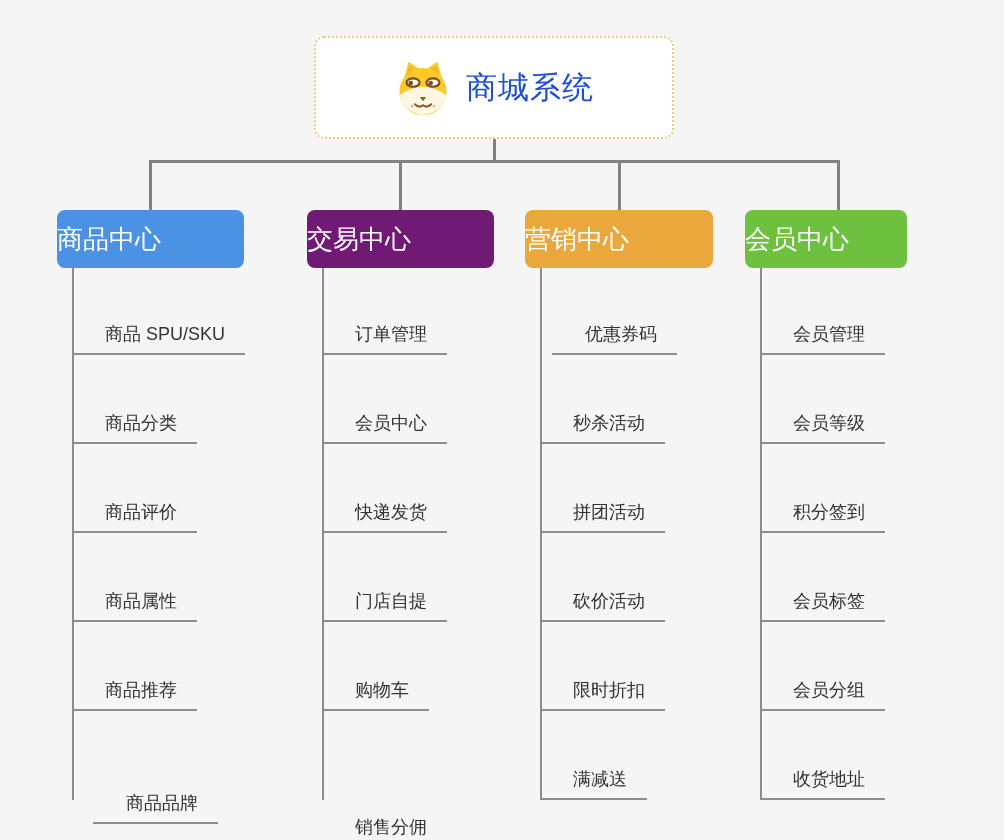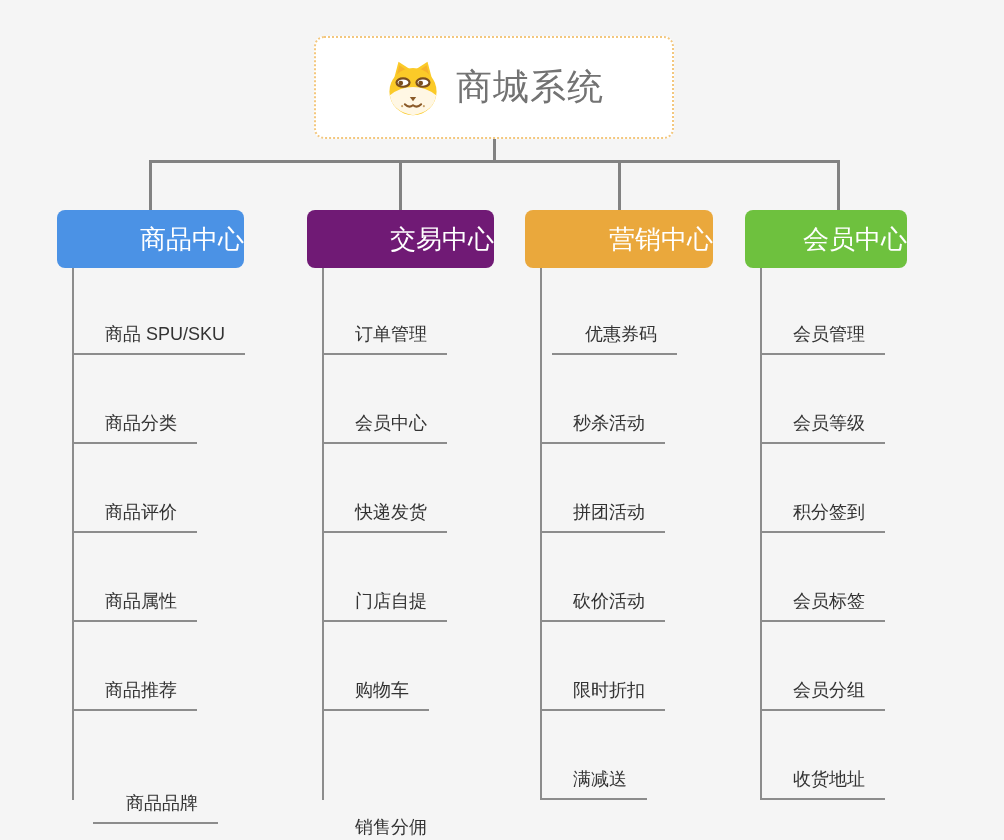--- a/index.html
+++ b/index.html
@@ -3,27 +3,27 @@
 <meta charset="utf-8">
 <style>
   html,body { margin:0; padding:0; background:#f5f5f5; font-family:"Liberation Sans", sans-serif; }
   .canvas { position:relative; width:1004px; height:840px; background:#f5f5f5; overflow:hidden; }
 
   .root-node {
     position:absolute; left:314px; top:36px; width:360px; height:103px;
     background:#ffffff; border:2px dotted #f3c77e; border-radius:10px;
     box-sizing:border-box; display:flex; align-items:center; justify-content:center; gap:14px;
   }
-  .root-title { font-size:36px; color:#737373; letter-spacing:1px; white-space:nowrap; }
+  .root-title { font-size:31px; color:#1d4ed8; letter-spacing:1px; white-space:nowrap; }
 
   .conn { position:absolute; background:#828282; }
 
   .branch-box {
     position:absolute; top:210px; height:58px; border-radius:8px;
-    display:flex; align-items:center; justify-content:flex-end;
+    display:flex; align-items:center; justify-content:flex-start;
     color:#ffffff; font-size:26px; cursor:default;
   }
 
   .vline { position:absolute; width:2px; background:#8c8c8c; }
 
   .leaf {
     position:absolute; height:38px; line-height:38px;
     border-bottom:2px solid #8c8c8c;
     padding:0 20px 0 33px;
     font-size:18px; color:#333333; white-space:nowrap;

